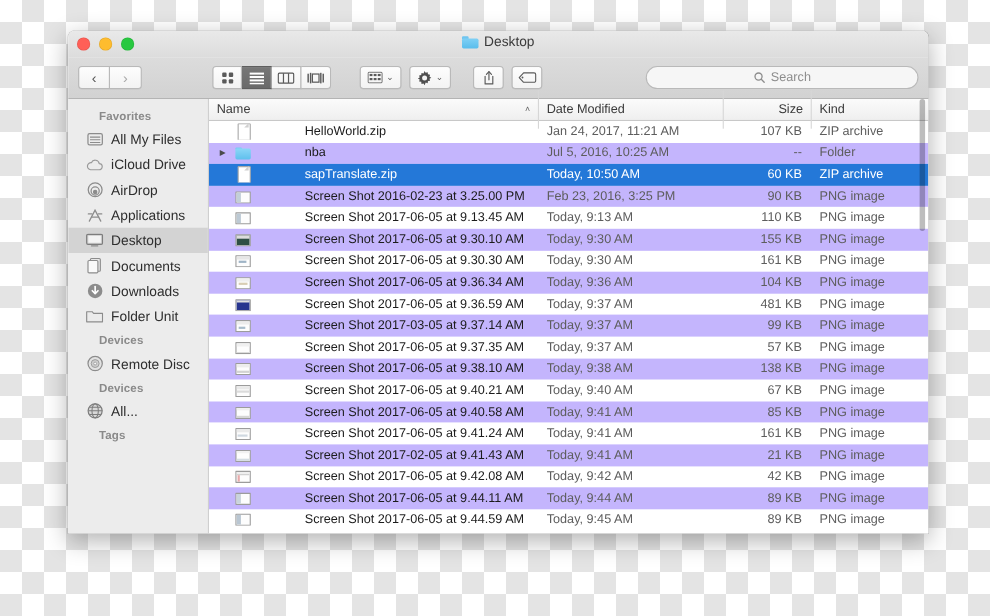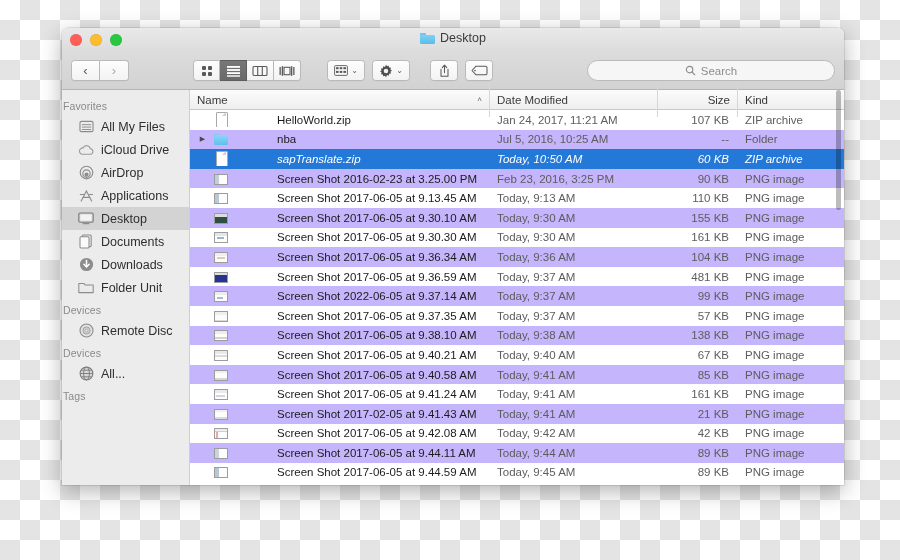--- a/index.html
+++ b/index.html
@@ -120,22 +120,22 @@
   
   .sidebar {
     width: 128px;
     background: #ececec;
     border-right: 1px solid #cfcfcf;
     padding-top: 5px;
     overflow: hidden;
     flex: 0 0 128px;
   }
   .sb-head {
-    font-size: 10.5px; color: #8a8a8a; font-weight: 400;
-    padding: 5px 0 3px 1px; letter-spacing: .1px;
+    font-size: 10.5px; color: #8a8a8a; font-weight: 700;
+    padding: 5px 0 3px 28px; letter-spacing: .1px;
   }
   .sb-item {
     height: 23px; display: flex; align-items: center; gap: 7px;
     padding-left: 16px; font-size: 12.5px; color: #2e2e2e;
   }
   .sb-item.selected { background: #d3d3d3; }
   .sb-ic { width: 16px; height: 16px; flex: 0 0 16px; display: flex; align-items: center; justify-content: center; }
 
   
   .filelist { flex: 1; background: #fff; display: flex; flex-direction: column; min-width: 0; }
@@ -155,21 +155,21 @@
   .c-kind { flex: 1; }
   .sortcaret { font-size: 8px; color: #666; }
 
   .rows { flex: 1; overflow: hidden; }
 
   .row {
     display: flex; height: 19.6px; align-items: center;
     font-size: 11.5px; color: #1c1c1c;
   }
   .row.alt { background: #c4b5fd; }
-  .row.selected { background: #2478d8; color: #fff; font-style: italic; }
+  .row.selected { background: #2478d8; color: #fff; }
   .row .r-name { flex: 0 0 300px; display: flex; align-items: center; gap: 6px; padding-left: 7px; overflow: hidden; white-space: nowrap; }
   .row .r-date { flex: 0 0 168px; padding-left: 7px; color: #5d5d5d; }
   .row .r-size { flex: 0 0 80px; text-align: right; padding-right: 9px; color: #5d5d5d; }
   .row .r-kind { flex: 1; padding-left: 7px; color: #5d5d5d; }
   .row.selected .r-date, .row.selected .r-size, .row.selected .r-kind { color: #fff; }
   .row .r-name .label { overflow: hidden; text-overflow: ellipsis; padding-left: 43px; }
 
   .disc { width: 11px; flex: 0 0 11px; display: flex; align-items: center; justify-content: center; }
   .tri { font-size: 7px; color: #4a4a4a; }
 
@@ -588,21 +588,21 @@
             <div class="r-size">481 KB</div>
             <div class="r-kind">PNG image</div>
           </div>
           <div class="row alt">
             <div class="r-name">
               <span class="disc"></span>
               <span class="ficon png">
                 <i style="left:0;top:0;right:0;height:3px;background:#ececec"></i>
                 <i style="left:2px;top:5px;width:6px;height:2px;background:#a8bccb"></i>
               </span>
-              <span class="label">Screen Shot 2022-06-05 at 9.37.14 AM</span>
+              <span class="label">Screen Shot 2017-03-05 at 9.37.14 AM</span>
             </div>
             <div class="r-date">Today, 9:37 AM</div>
             <div class="r-size">99 KB</div>
             <div class="r-kind">PNG image</div>
           </div>
           <div class="row">
             <div class="r-name">
               <span class="disc"></span>
               <span class="ficon png">
                 <i style="left:0;top:0;right:0;height:3px;background:#f0f0f0"></i>

